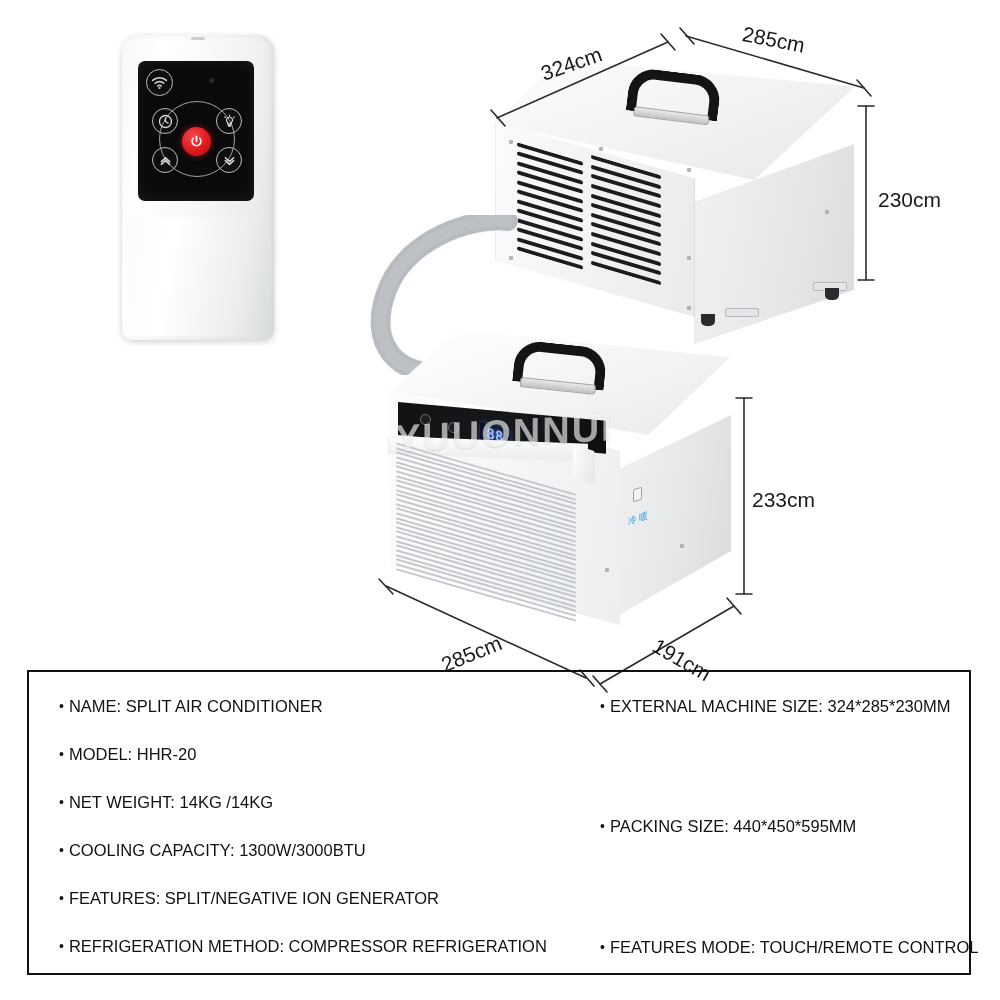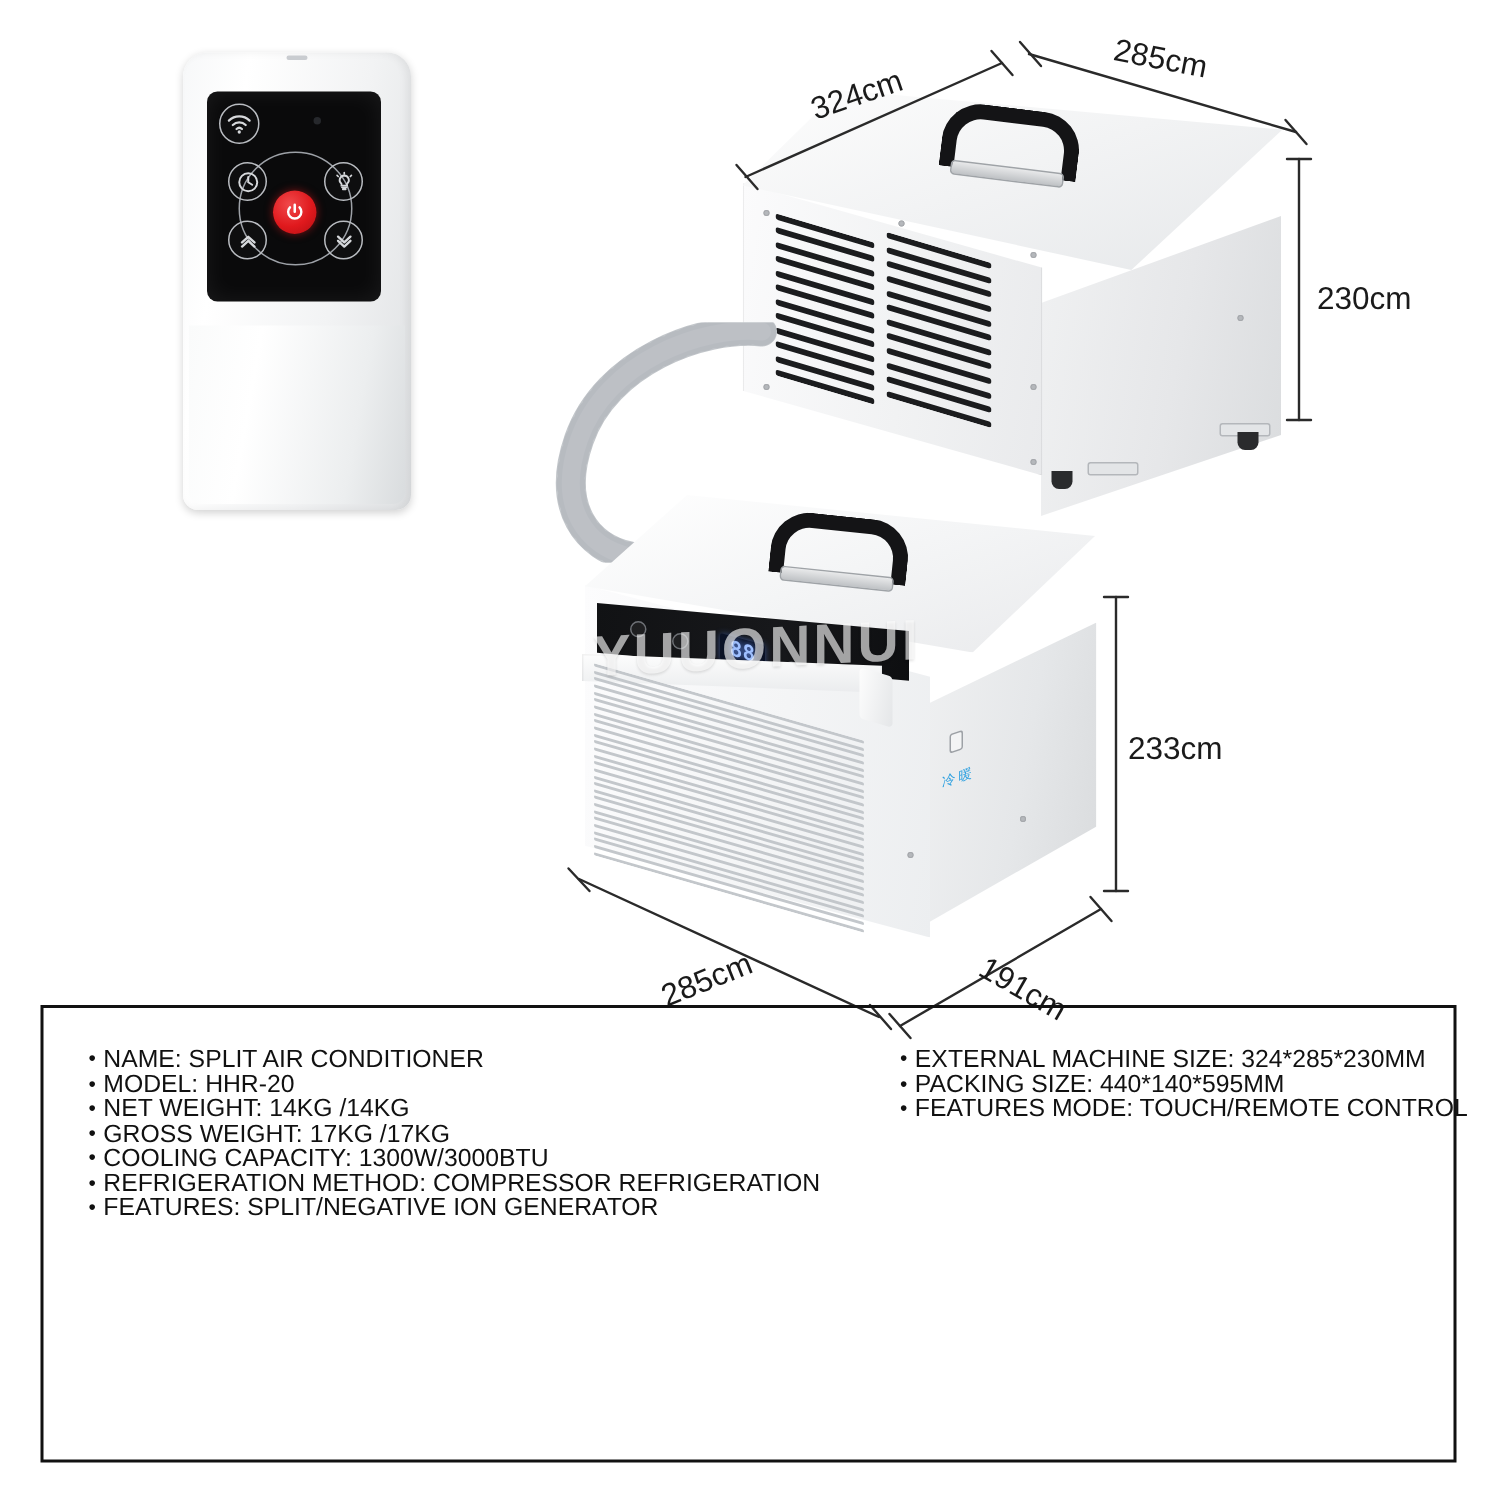--- a/index.html
+++ b/index.html
@@ -377,20 +377,21 @@
   .spec-cols {
     position: absolute;
     inset: 0;
     display: flex;
     padding: 26px 0 18px 0;
     box-sizing: border-box;
   }
   .spec-col {
     display: flex;
     flex-direction: column;
+    justify-content: space-between;
     box-sizing: border-box;
   }
   .spec-col.left  { width: 552px; padding-left: 30px; }
   .spec-col.right { width: 392px; padding-left: 23px; }
   .spec-item {
     font-size: 16.5px;
     line-height: 1;
     color: #111111;
     white-space: nowrap;
     font-family: "Liberation Sans", sans-serif;
@@ -618,26 +619,25 @@
   <div class="dim-label" id="dim-233">233cm</div>
   <div class="dim-label" id="dim-285-in">285cm</div>
   <div class="dim-label" id="dim-191">191cm</div>
 
   <div id="spec-box">
     <div class="spec-cols">
       <div class="spec-col left">
         <div class="spec-item">NAME: SPLIT AIR CONDITIONER</div>
         <div class="spec-item">MODEL: HHR-20</div>
         <div class="spec-item">NET WEIGHT: 14KG /14KG</div>
-        <div class="spec-item">GROSS WEIGHT: 17KG /17KG</div>
         <div class="spec-item">COOLING CAPACITY: 1300W/3000BTU</div>
+        <div class="spec-item">FEATURES: SPLIT/NEGATIVE ION GENERATOR</div>
         <div class="spec-item">REFRIGERATION METHOD: COMPRESSOR REFRIGERATION</div>
-        <div class="spec-item">FEATURES: SPLIT/NEGATIVE ION GENERATOR</div>
       </div>
       <div class="spec-col right">
         <div class="spec-item">EXTERNAL MACHINE SIZE: 324*285*230MM</div>
-        <div class="spec-item">PACKING SIZE: 440*140*595MM</div>
+        <div class="spec-item">PACKING SIZE: 440*450*595MM</div>
         <div class="spec-item">FEATURES MODE: TOUCH/REMOTE CONTROL</div>
       </div>
     </div>
   </div>
 
 </div>
 
 </body></html>

